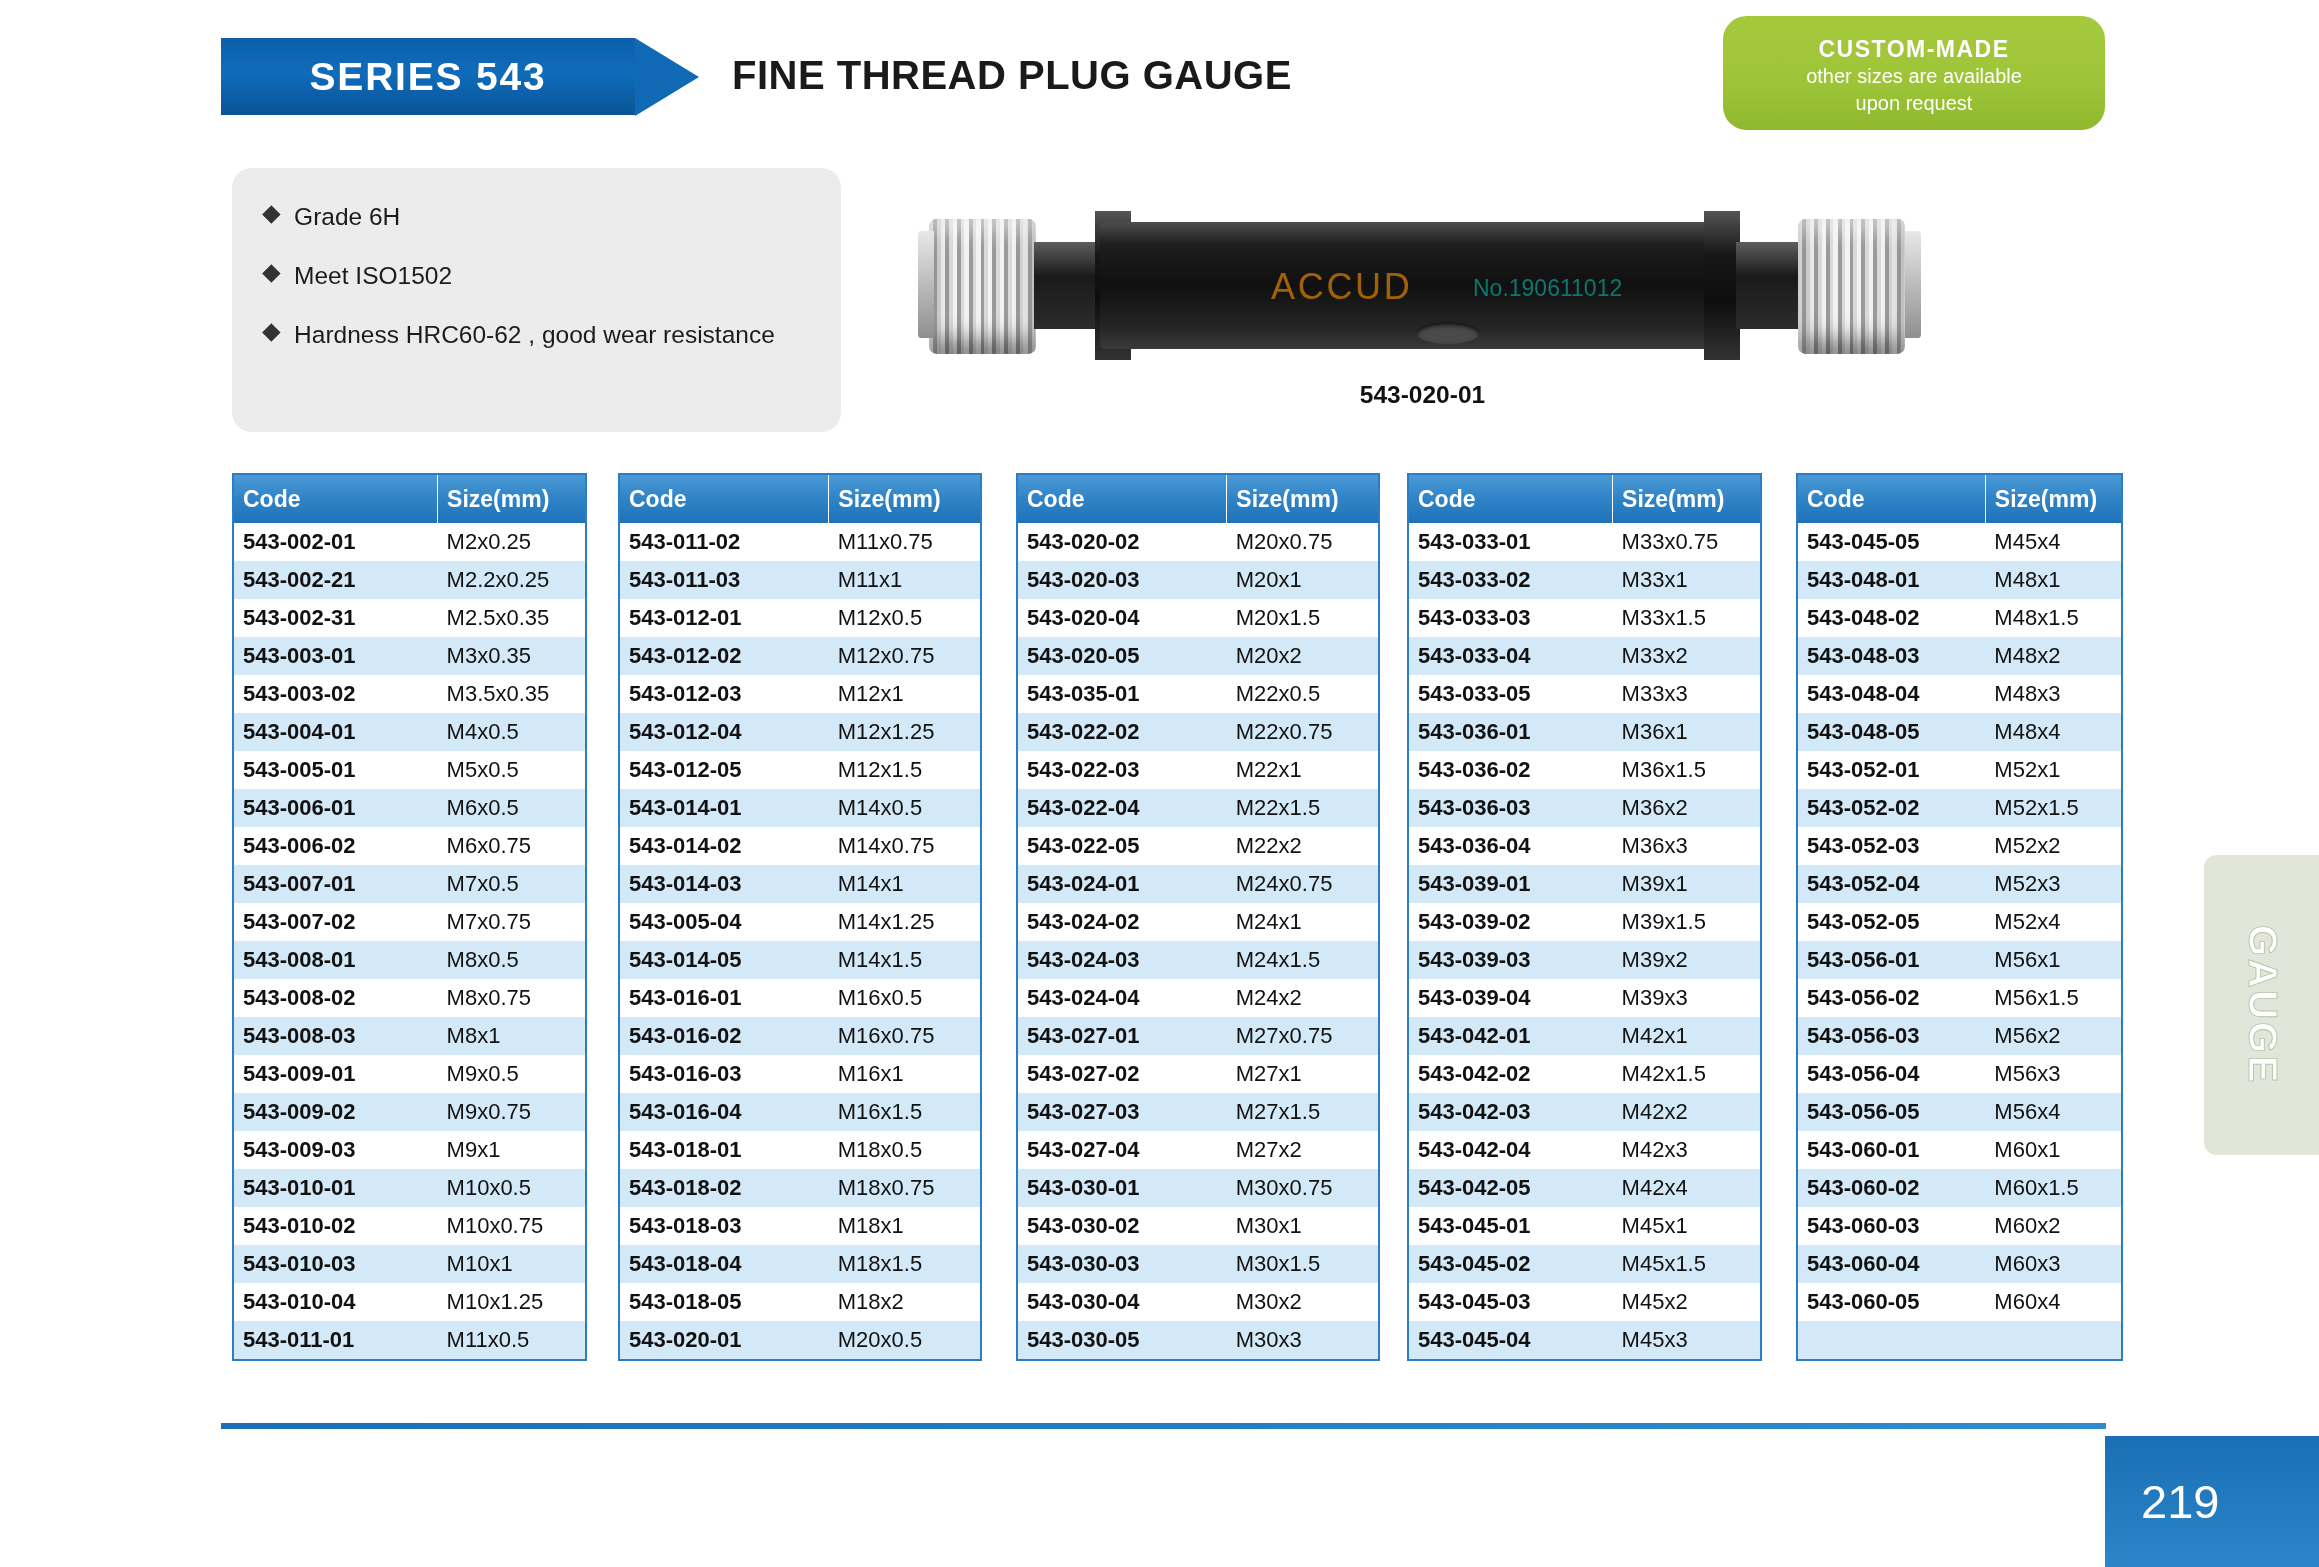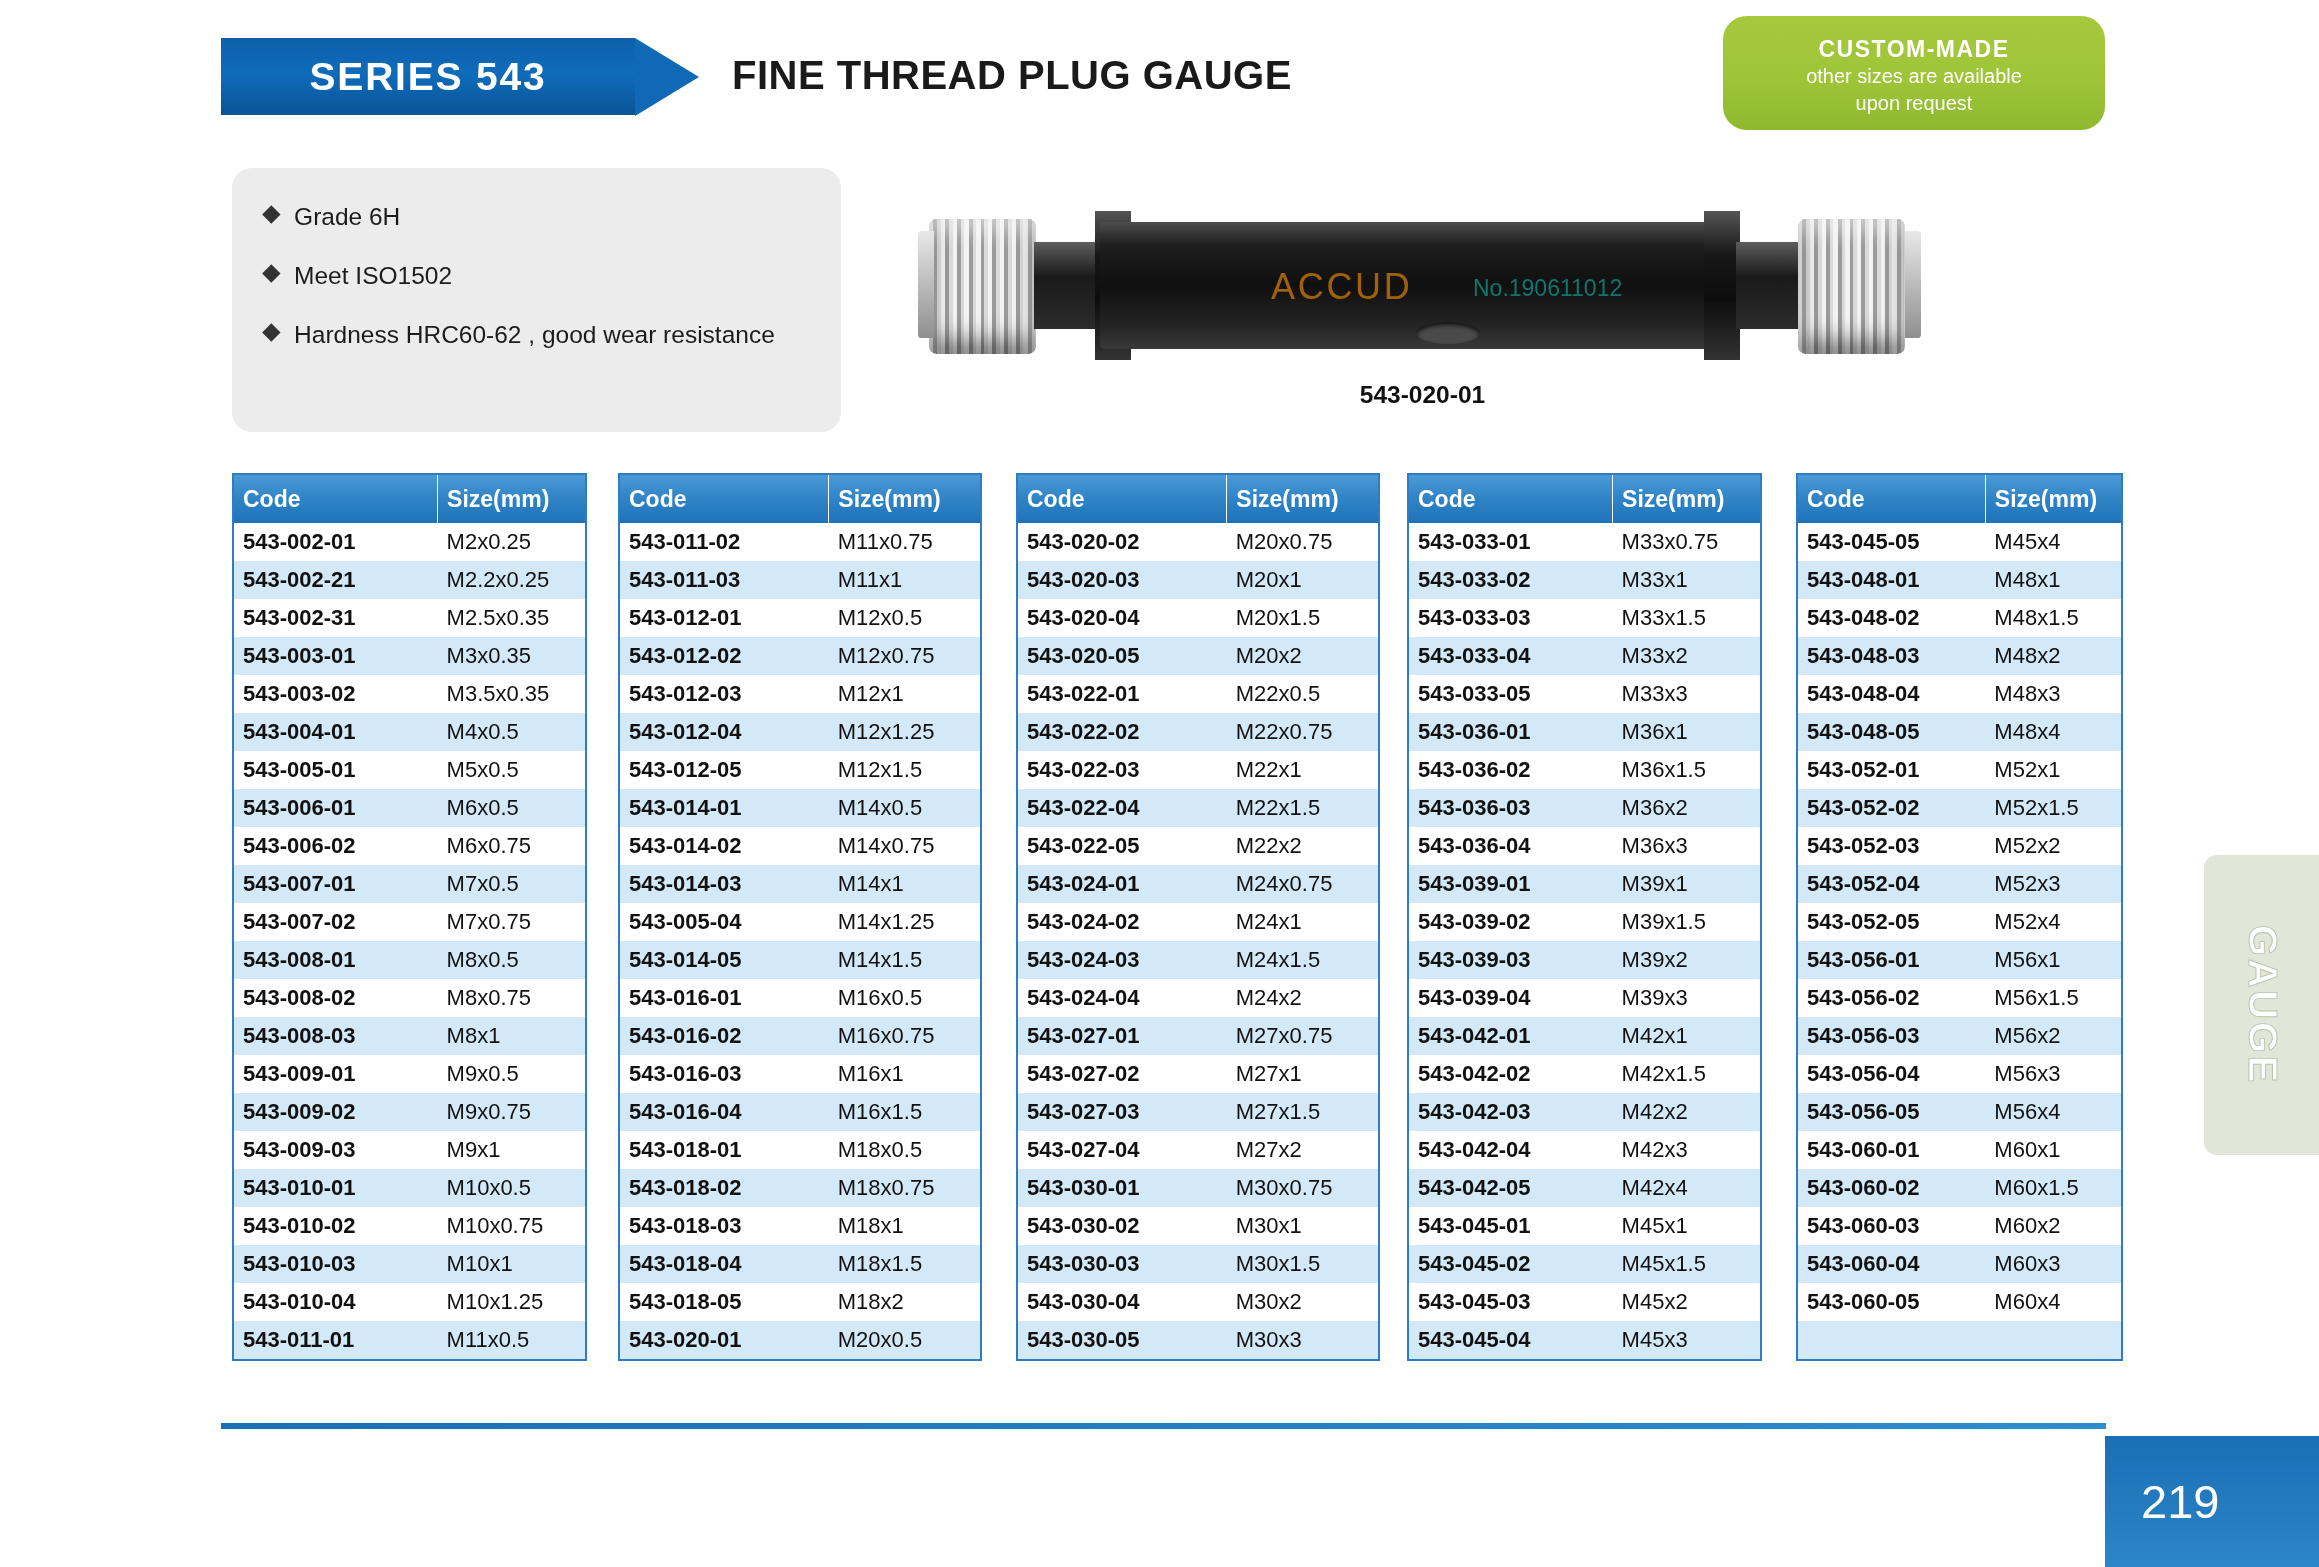--- a/index.html
+++ b/index.html
@@ -455,21 +455,21 @@
           </tr>
           <tr>
             <td class="code">543-020-04</td>
             <td>M20x1.5</td>
           </tr>
           <tr class="alt">
             <td class="code">543-020-05</td>
             <td>M20x2</td>
           </tr>
           <tr>
-            <td class="code">543-022-01</td>
+            <td class="code">543-035-01</td>
             <td>M22x0.5</td>
           </tr>
           <tr class="alt">
             <td class="code">543-022-02</td>
             <td>M22x0.75</td>
           </tr>
           <tr>
             <td class="code">543-022-03</td>
             <td>M22x1</td>
           </tr>

